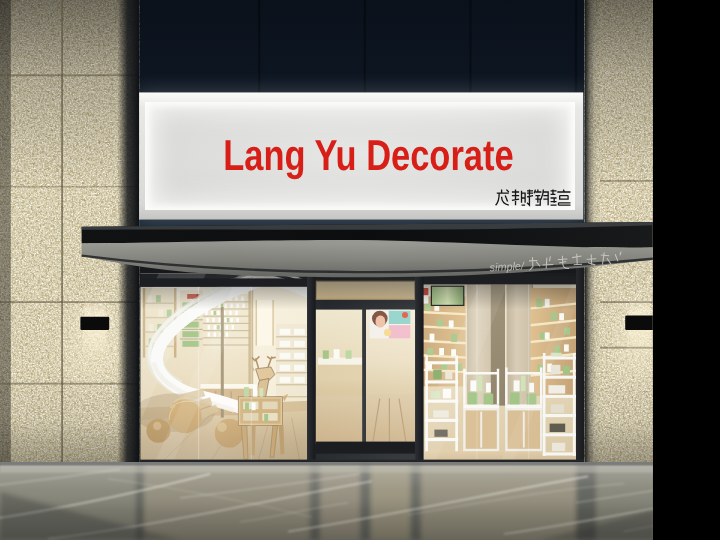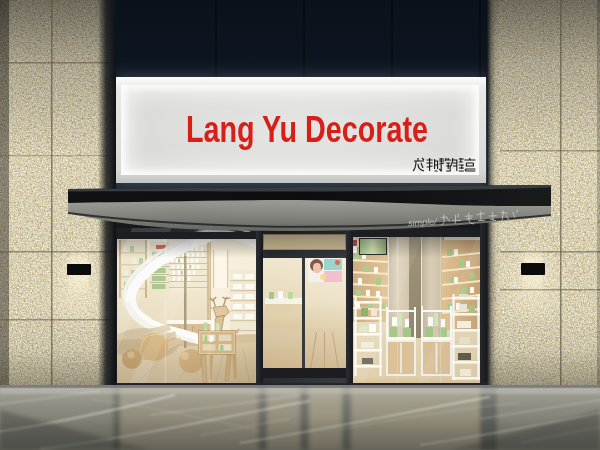--- a/index.html
+++ b/index.html
@@ -1,16 +1,16 @@
 <!DOCTYPE html>
 <html><head>
 <meta charset="utf-8">
 <style>
 html,body{margin:0;padding:0;background:#000;}
-#scene{position:relative;width:600px;height:450px;overflow:hidden;background:#101820;font-family:"Liberation Sans",sans-serif;}
+#scene{position:relative;width:544px;height:450px;overflow:hidden;background:#101820;font-family:"Liberation Sans",sans-serif;}
 .abs{position:absolute;}
 </style>
 </head>
 <body>
 <div id="scene">
 
 <div class="abs" style="left:96px;top:0;width:408px;height:200px;background:linear-gradient(180deg,#0a111b 0%,#0d1520 30%,#13202c 62%,#1a2835 100%);"></div>
 
 <div class="abs" style="left:215px;top:0;width:2px;height:78px;background:rgba(0,0,0,0.3);"></div>
 

